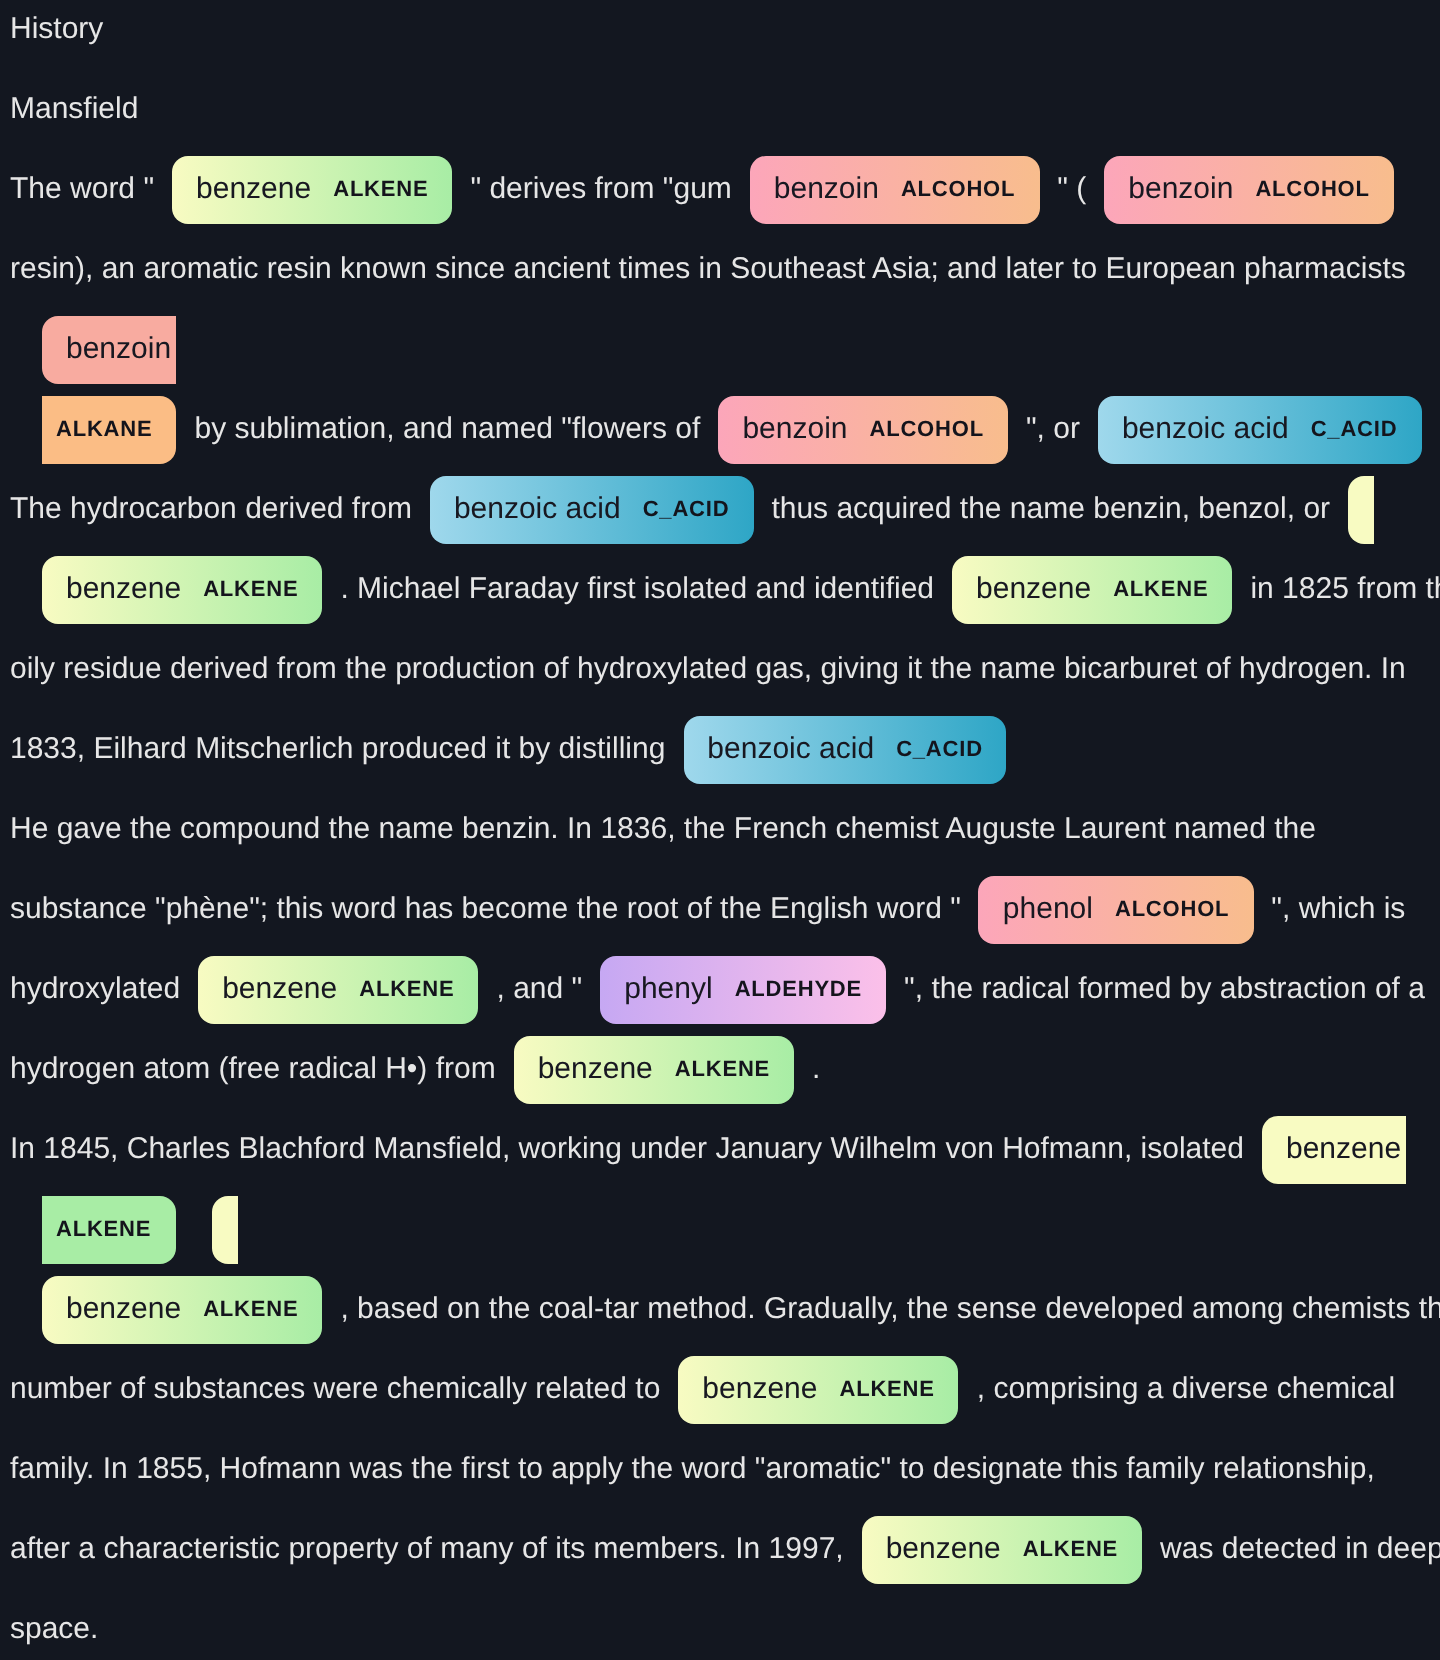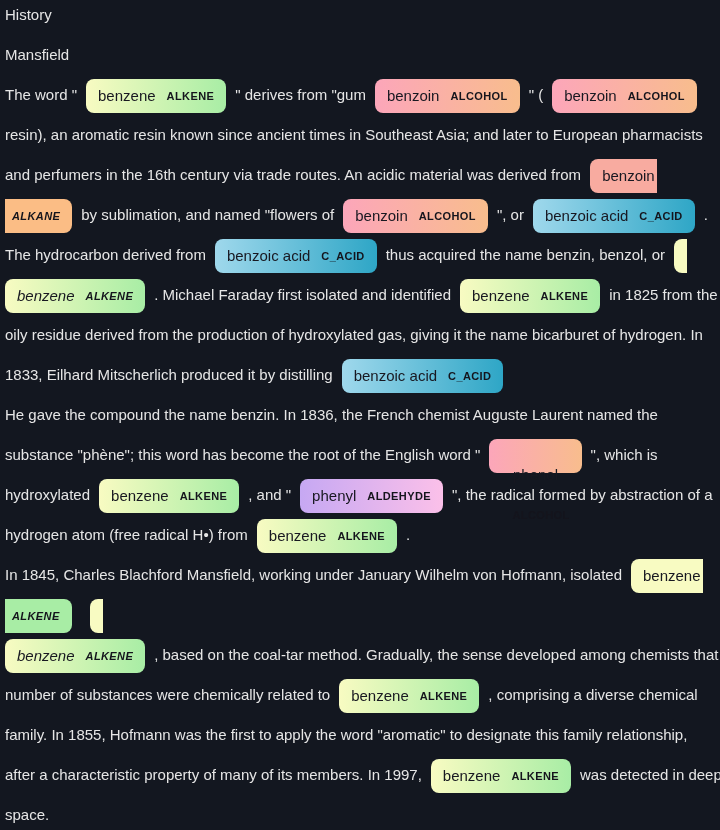--- a/index.html
+++ b/index.html
@@ -20,55 +20,55 @@
     height:40px;line-height:40px;
     white-space:pre;
     font-size:15px;
   }
   .run{color:#e6e6e6;}
   .chip{
     display:inline-flex;
     align-items:center;
     vertical-align:middle;
     height:34px;
-    padding:16px 12px;
+    padding:0 12px;
     margin:0 9px;
     border-radius:8px;
     color:#181821;
     cursor:pointer;
     box-sizing:border-box;
   }
-  .line > .chip:first-child{margin-left:0;font-style:italic;}
+  .line > .chip:first-child{margin-left:16px;}
   .chip.word{border-radius:8px 0 0 8px;padding-right:2px;margin-right:0;}
   .chip.label{border-radius:0 8px 8px 0;padding-left:7px;margin-left:0;}
   .chip.pad{border-radius:8px 0 0 8px;width:13px;padding:0;margin-right:0;}
   .eword{font-size:15px;color:#181821;}
   .elabel{
     font-size:11px;font-weight:700;
     letter-spacing:0.4px;
     color:#14141c;
   }
   .eword + .elabel{margin-left:11px;}
 </style>
 </head>
 <body>
 
 <main class="doc">
     <div class="line"><span class="run">History</span></div>
     <div class="line"><span class="run">Mansfield</span></div>
     <div class="line"><span class="run">The word "</span><span class="chip full" style="background: linear-gradient(90deg, rgb(248, 251, 194), rgb(168, 237, 165));"><span class="eword">benzene</span><span class="elabel">ALKENE</span></span><span class="run">" derives from "gum</span><span class="chip full" style="background: linear-gradient(90deg, rgb(252, 166, 186), rgb(248, 189, 141));"><span class="eword">benzoin</span><span class="elabel">ALCOHOL</span></span><span class="run">" (</span><span class="chip full" style="background: linear-gradient(90deg, rgb(252, 166, 186), rgb(248, 189, 141));"><span class="eword">benzoin</span><span class="elabel">ALCOHOL</span></span></div>
     <div class="line"><span class="run">resin), an aromatic resin known since ancient times in Southeast Asia; and later to European pharmacists</span></div>
-    <div class="line"><span class="run">and perfumers in the 16th century via trade routes. An acidic material was derived from</span><span class="chip word" style="background: rgb(248, 171, 160);"><span class="eword">benzoin</span></span></div>
+    <div class="line"><span class="chip word" style="background: rgb(248, 171, 160);"><span class="eword">benzoin</span></span></div>
     <div class="line"><span class="chip label" style="background: rgb(251, 189, 133);"><span class="elabel">ALKANE</span></span><span class="run">by sublimation, and named "flowers of</span><span class="chip full" style="background: linear-gradient(90deg, rgb(252, 166, 186), rgb(248, 189, 141));"><span class="eword">benzoin</span><span class="elabel">ALCOHOL</span></span><span class="run">", or</span><span class="chip full" style="background: linear-gradient(90deg, rgb(159, 216, 236), rgb(46, 166, 198));"><span class="eword">benzoic acid</span><span class="elabel">C_ACID</span></span><span class="run">.</span></div>
     <div class="line"><span class="run">The hydrocarbon derived from</span><span class="chip full" style="background: linear-gradient(90deg, rgb(159, 216, 236), rgb(46, 166, 198));"><span class="eword">benzoic acid</span><span class="elabel">C_ACID</span></span><span class="run">thus acquired the name benzin, benzol, or</span><span class="chip pad" style="background: rgb(248, 251, 194);"></span></div>
     <div class="line"><span class="chip full" style="background: linear-gradient(90deg, rgb(248, 251, 194), rgb(168, 237, 165));"><span class="eword">benzene</span><span class="elabel">ALKENE</span></span><span class="run">. Michael Faraday first isolated and identified</span><span class="chip full" style="background: linear-gradient(90deg, rgb(248, 251, 194), rgb(168, 237, 165));"><span class="eword">benzene</span><span class="elabel">ALKENE</span></span><span class="run">in 1825 from the</span></div>
     <div class="line"><span class="run">oily residue derived from the production of hydroxylated gas, giving it the name bicarburet of hydrogen. In</span></div>
     <div class="line"><span class="run">1833, Eilhard Mitscherlich produced it by distilling</span><span class="chip full" style="background: linear-gradient(90deg, rgb(159, 216, 236), rgb(46, 166, 198));"><span class="eword">benzoic acid</span><span class="elabel">C_ACID</span></span></div>
     <div class="line"><span class="run">He gave the compound the name benzin. In 1836, the French chemist Auguste Laurent named the</span></div>
-    <div class="line"><span class="run">substance "phène"; this word has become the root of the English word "</span><span class="chip full" style="background: linear-gradient(90deg, rgb(252, 166, 186), rgb(248, 189, 141)); flex-direction: column;"><span class="eword">phenol</span><span class="elabel">ALCOHOL</span></span><span class="run">", which is</span></div>
+    <div class="line"><span class="run">substance "phène"; this word has become the root of the English word "</span><span class="chip full" style="background: linear-gradient(90deg, rgb(252, 166, 186), rgb(248, 189, 141));"><span class="eword">phenol</span><span class="elabel">ALCOHOL</span></span><span class="run">", which is</span></div>
     <div class="line"><span class="run">hydroxylated</span><span class="chip full" style="background: linear-gradient(90deg, rgb(248, 251, 194), rgb(168, 237, 165));"><span class="eword">benzene</span><span class="elabel">ALKENE</span></span><span class="run">, and "</span><span class="chip full" style="background: linear-gradient(90deg, rgb(198, 168, 243), rgb(251, 192, 233));"><span class="eword">phenyl</span><span class="elabel">ALDEHYDE</span></span><span class="run">", the radical formed by abstraction of a</span></div>
     <div class="line"><span class="run">hydrogen atom (free radical H•) from</span><span class="chip full" style="background: linear-gradient(90deg, rgb(248, 251, 194), rgb(168, 237, 165));"><span class="eword">benzene</span><span class="elabel">ALKENE</span></span><span class="run">.</span></div>
     <div class="line"><span class="run">In 1845, Charles Blachford Mansfield, working under January Wilhelm von Hofmann, isolated</span><span class="chip word" style="background: rgb(248, 251, 194);"><span class="eword">benzene</span></span></div>
     <div class="line"><span class="chip label" style="background: rgb(168, 237, 165);"><span class="elabel">ALKENE</span></span><span class="chip pad" style="background: rgb(248, 251, 194);"></span></div>
     <div class="line"><span class="chip full" style="background: linear-gradient(90deg, rgb(248, 251, 194), rgb(168, 237, 165));"><span class="eword">benzene</span><span class="elabel">ALKENE</span></span><span class="run">, based on the coal-tar method. Gradually, the sense developed among chemists that a</span></div>
     <div class="line"><span class="run">number of substances were chemically related to</span><span class="chip full" style="background: linear-gradient(90deg, rgb(248, 251, 194), rgb(168, 237, 165));"><span class="eword">benzene</span><span class="elabel">ALKENE</span></span><span class="run">, comprising a diverse chemical</span></div>
     <div class="line"><span class="run">family. In 1855, Hofmann was the first to apply the word "aromatic" to designate this family relationship,</span></div>
     <div class="line"><span class="run">after a characteristic property of many of its members. In 1997,</span><span class="chip full" style="background: linear-gradient(90deg, rgb(248, 251, 194), rgb(168, 237, 165));"><span class="eword">benzene</span><span class="elabel">ALKENE</span></span><span class="run">was detected in deep</span></div>
     <div class="line"><span class="run">space.</span></div>
   </main>

